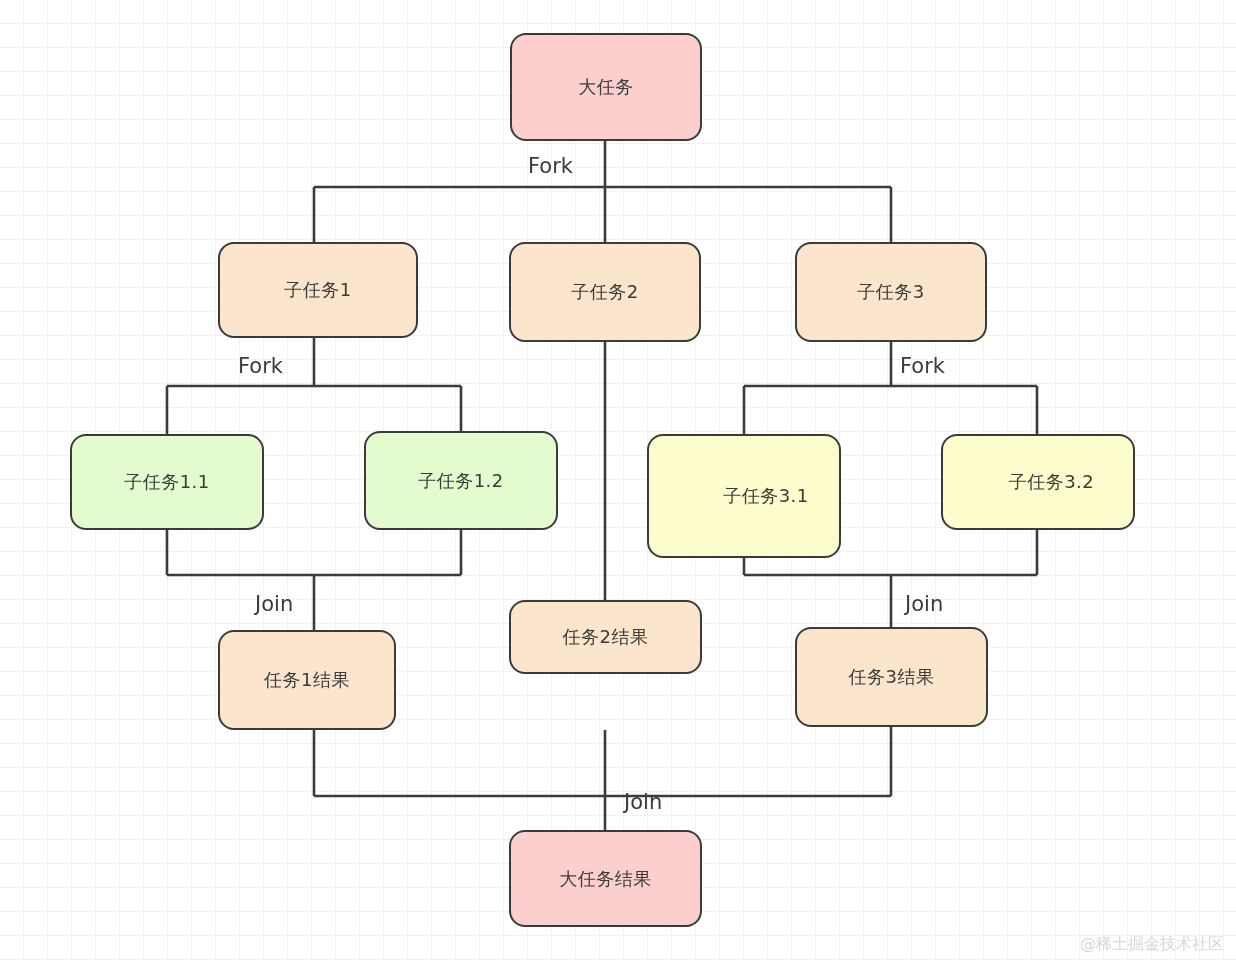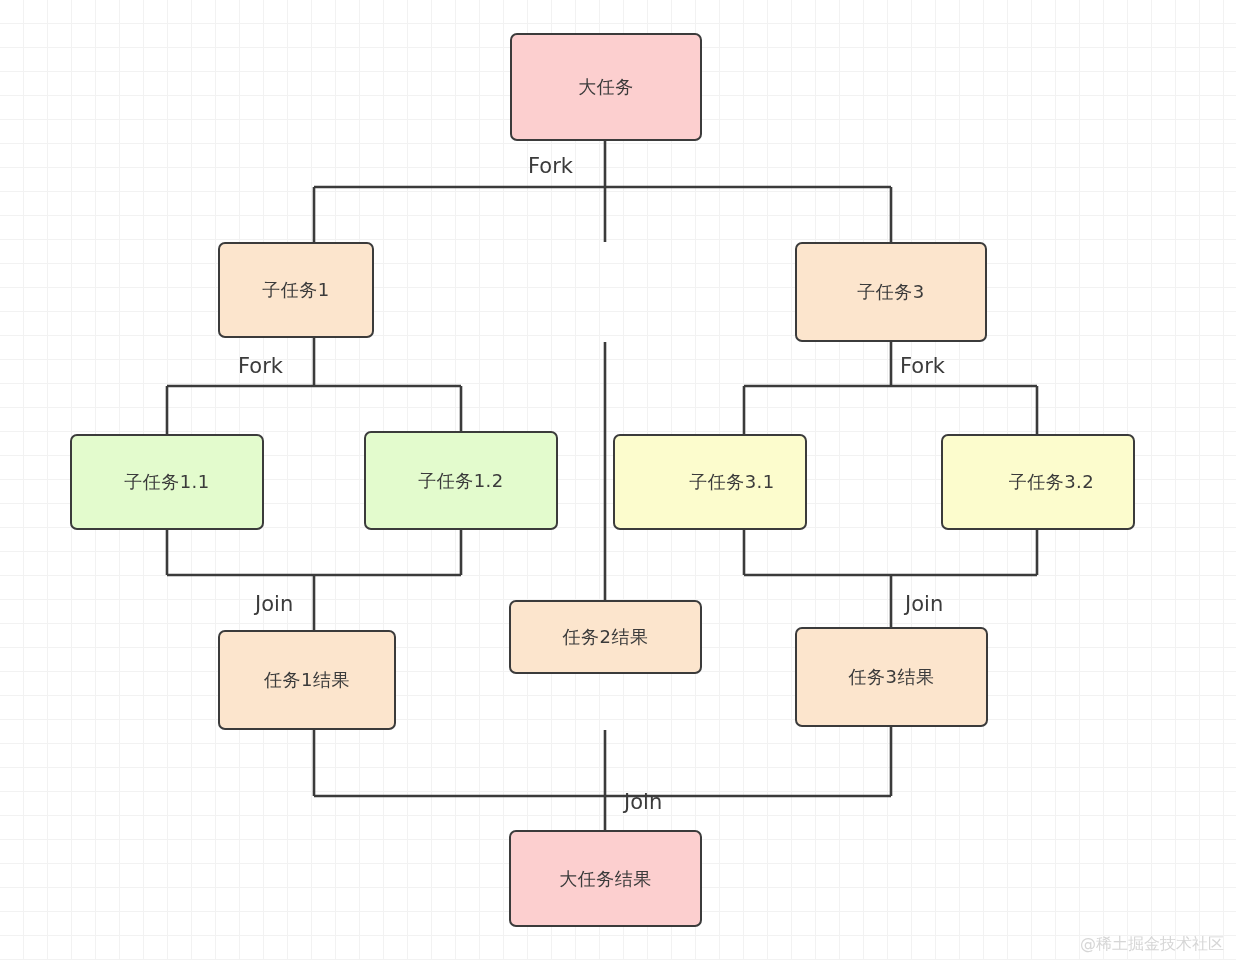--- a/index.html
+++ b/index.html
@@ -33,21 +33,21 @@
     position: absolute;
     left: 0;
     top: 0;
     width: 1236px;
     height: 960px;
   }
   .node {
     position: absolute;
     box-sizing: border-box;
     border: 2.5px solid #3b3b3b;
-    border-radius: 7px;
+    border-radius: 16px;
     display: flex;
     align-items: center;
     justify-content: center;
     color: #3b3b3b;
     font-size: 18px;
     line-height: 1;
     letter-spacing: 0.5px;
     white-space: nowrap;
     z-index: 3;
   }
@@ -118,38 +118,41 @@
       <path d="M 891 727 L 891 796"></path>
       <path d="M 314 796 L 891 796"></path>
       <path d="M 605 796 L 605 830"></path>
     </g>
   </svg>
 
   <div class="node" style="left:510px; top:33px; width:192px; height:108px; background:#FCCFCF;">
     <span class="node-label">大任务</span>
   </div>
 
-  <div class="node" style="left:218px; top:242px; width:156px; height:96px; background:#FCE5CD;">
+  <div class="node" style="left:218px; top:242px; width:200px; height:96px; background:#FCE5CD;">
     <span class="node-label">子任务1</span>
   </div>
 
+  <div class="node" style="left:509px; top:242px; width:192px; height:100px; background:#FCE5CD;">
+    <span class="node-label">子任务2</span>
+  </div>
 
   <div class="node" style="left:795px; top:242px; width:192px; height:100px; background:#FCE5CD;">
     <span class="node-label">子任务3</span>
   </div>
 
   <div class="node" style="left:70px; top:434px; width:194px; height:96px; background:#E3FBCD;">
     <span class="node-label">子任务1.1</span>
   </div>
 
   <div class="node" style="left:364px; top:431px; width:194px; height:99px; background:#E3FBCD;">
     <span class="node-label">子任务1.2</span>
   </div>
 
-  <div class="node" style="left:613px; top:434px; width:194px; height:96px; background:#FCFCCD;padding-left:44px;">
+  <div class="node" style="left:647px; top:434px; width:194px; height:124px; background:#FCFCCD;padding-left:44px;">
     <span class="node-label">子任务3.1</span>
   </div>
 
   <div class="node" style="left:941px; top:434px; width:194px; height:96px; background:#FCFCCD;padding-left:27px;">
     <span class="node-label">子任务3.2</span>
   </div>
 
   <div class="node" style="left:218px; top:630px; width:178px; height:100px; background:#FCE5CD;">
     <span class="node-label">任务1结果</span>
   </div>

